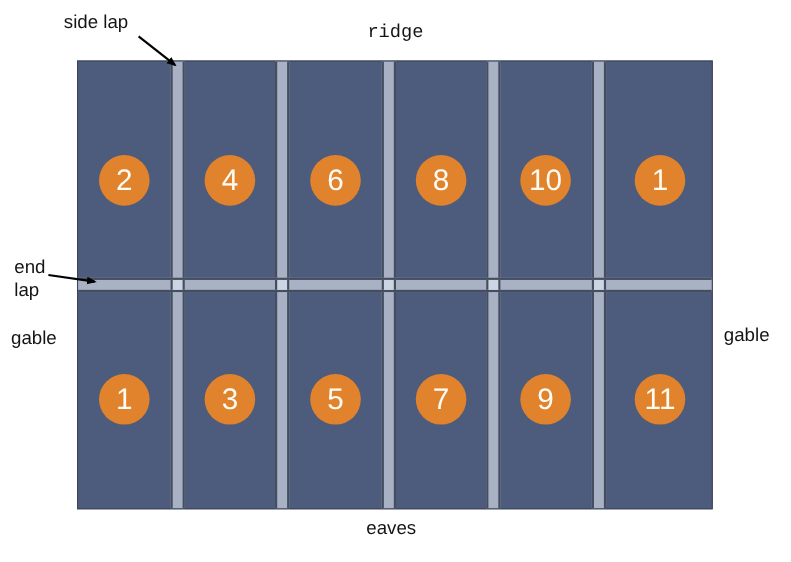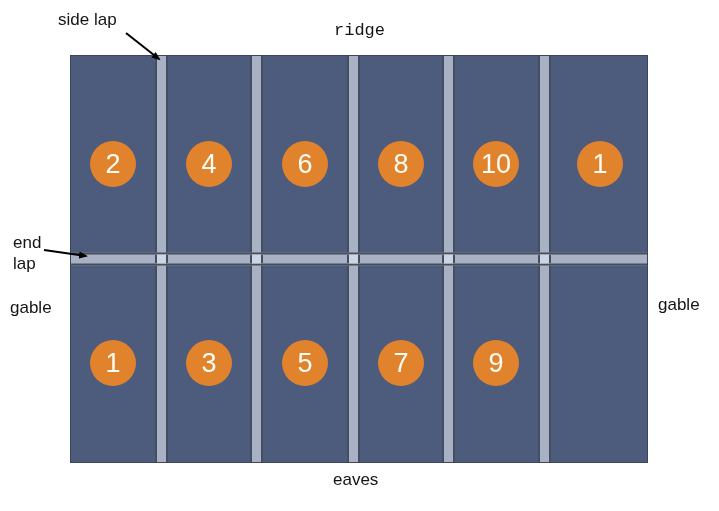--- a/index.html
+++ b/index.html
@@ -148,20 +148,21 @@
     <div class="badge rtop c3">6</div>
     <div class="badge rtop c4">8</div>
     <div class="badge rtop c5">10</div>
     <div class="badge rtop c6">1</div>
 
     <div class="badge rbottom c1">1</div>
     <div class="badge rbottom c2">3</div>
     <div class="badge rbottom c3">5</div>
     <div class="badge rbottom c4">7</div>
     <div class="badge rbottom c5">9</div>
+    <div class="badge rbottom c6">11</div>
   </div>
 
   <div class="lbl side-lap">side lap</div>
   <div class="lbl ridge">ridge</div>
   <div class="lbl end-lap">end
 lap</div>
   <div class="lbl gable-l">gable</div>
   <div class="lbl gable-r">gable</div>
   <div class="lbl eaves">eaves</div>
 

